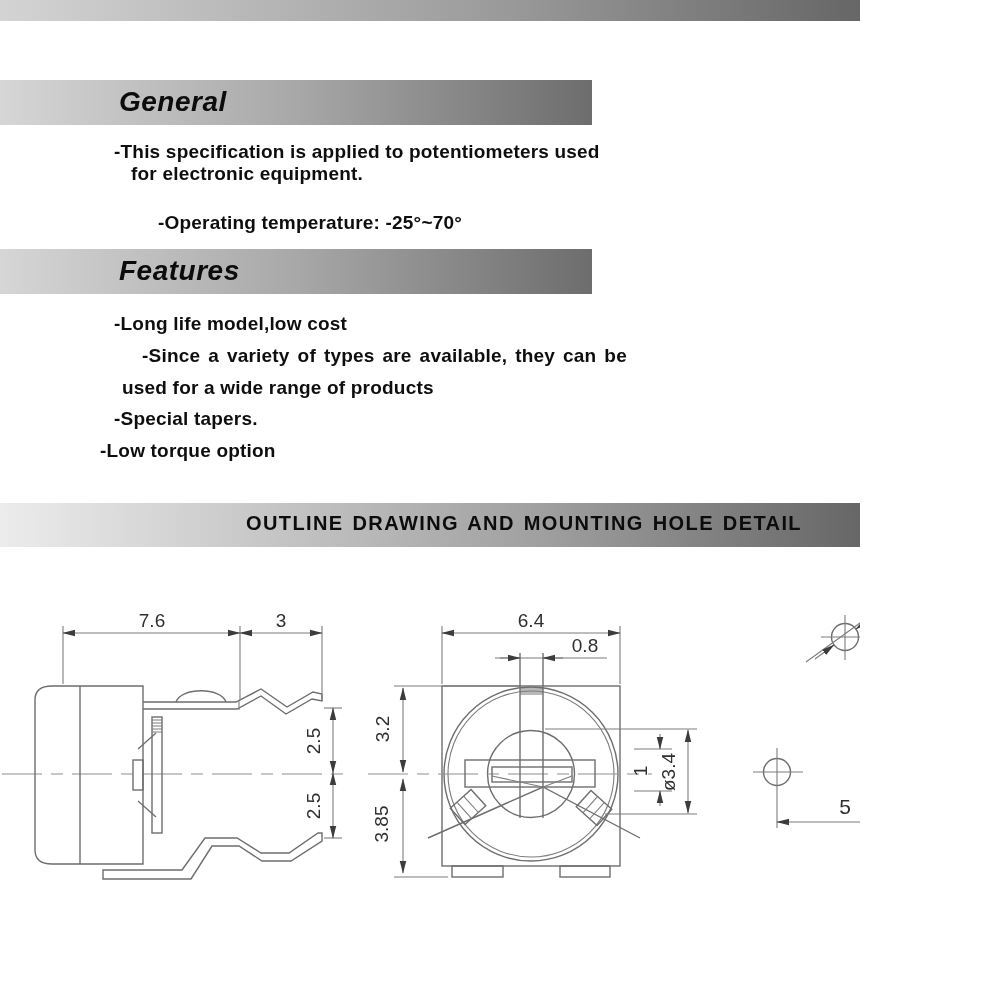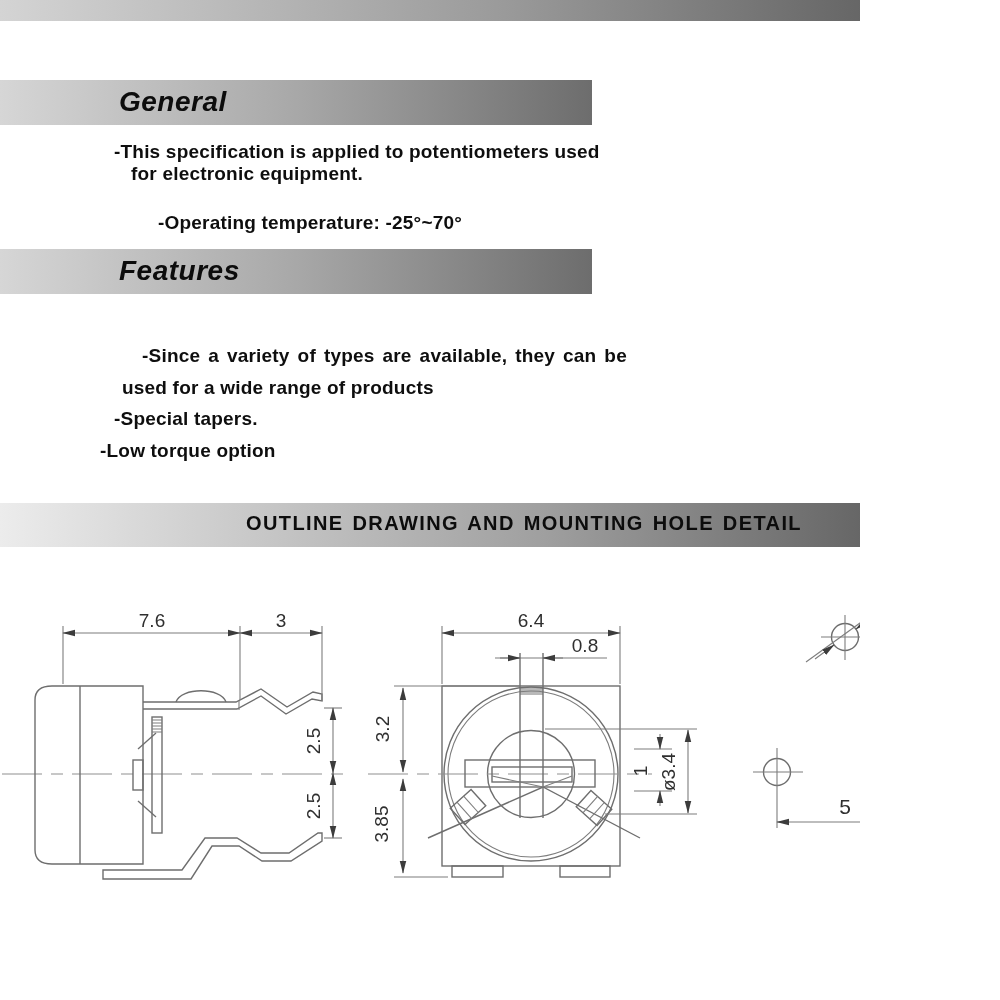--- a/index.html
+++ b/index.html
@@ -34,20 +34,21 @@
   <div class="banner" style="top:80px;">
     <span class="bt">General</span>
   </div>
   <div class="bodyline" style="left:114px;top:141px;">-This specification is applied to potentiometers used</div>
   <div class="bodyline" style="left:123px;top:163px;margin-left:8px;">for electronic equipment.</div>
   <div class="bodyline" style="left:114px;top:212px;margin-left:44px;">-Operating temperature:  -25°~70°</div>
 
   <div class="banner" style="top:249px;text-decoration:underline;">
     <span class="bt">Features</span>
   </div>
+  <div class="bodyline" style="left:114px;top:313px;">-Long life model,low cost</div>
   <div class="bodyline spread" style="left:114px;top:345px;">-Since a variety of types are available, they can be</div>
   <div class="bodyline" style="left:122px;top:377px;">used for a wide range of products</div>
   <div class="bodyline" style="left:114px;top:408px;">-Special tapers.</div>
   <div class="bodyline" style="left:100px;top:440px;">-Low torque option</div>
 
   <div class="banner-outline">
     <span class="bt">OUTLINE DRAWING AND MOUNTING HOLE DETAIL</span>
   </div>
 
   <svg style="position:absolute;left:0;top:556px;" width="1000" height="370" viewBox="0 556 1000 370">

